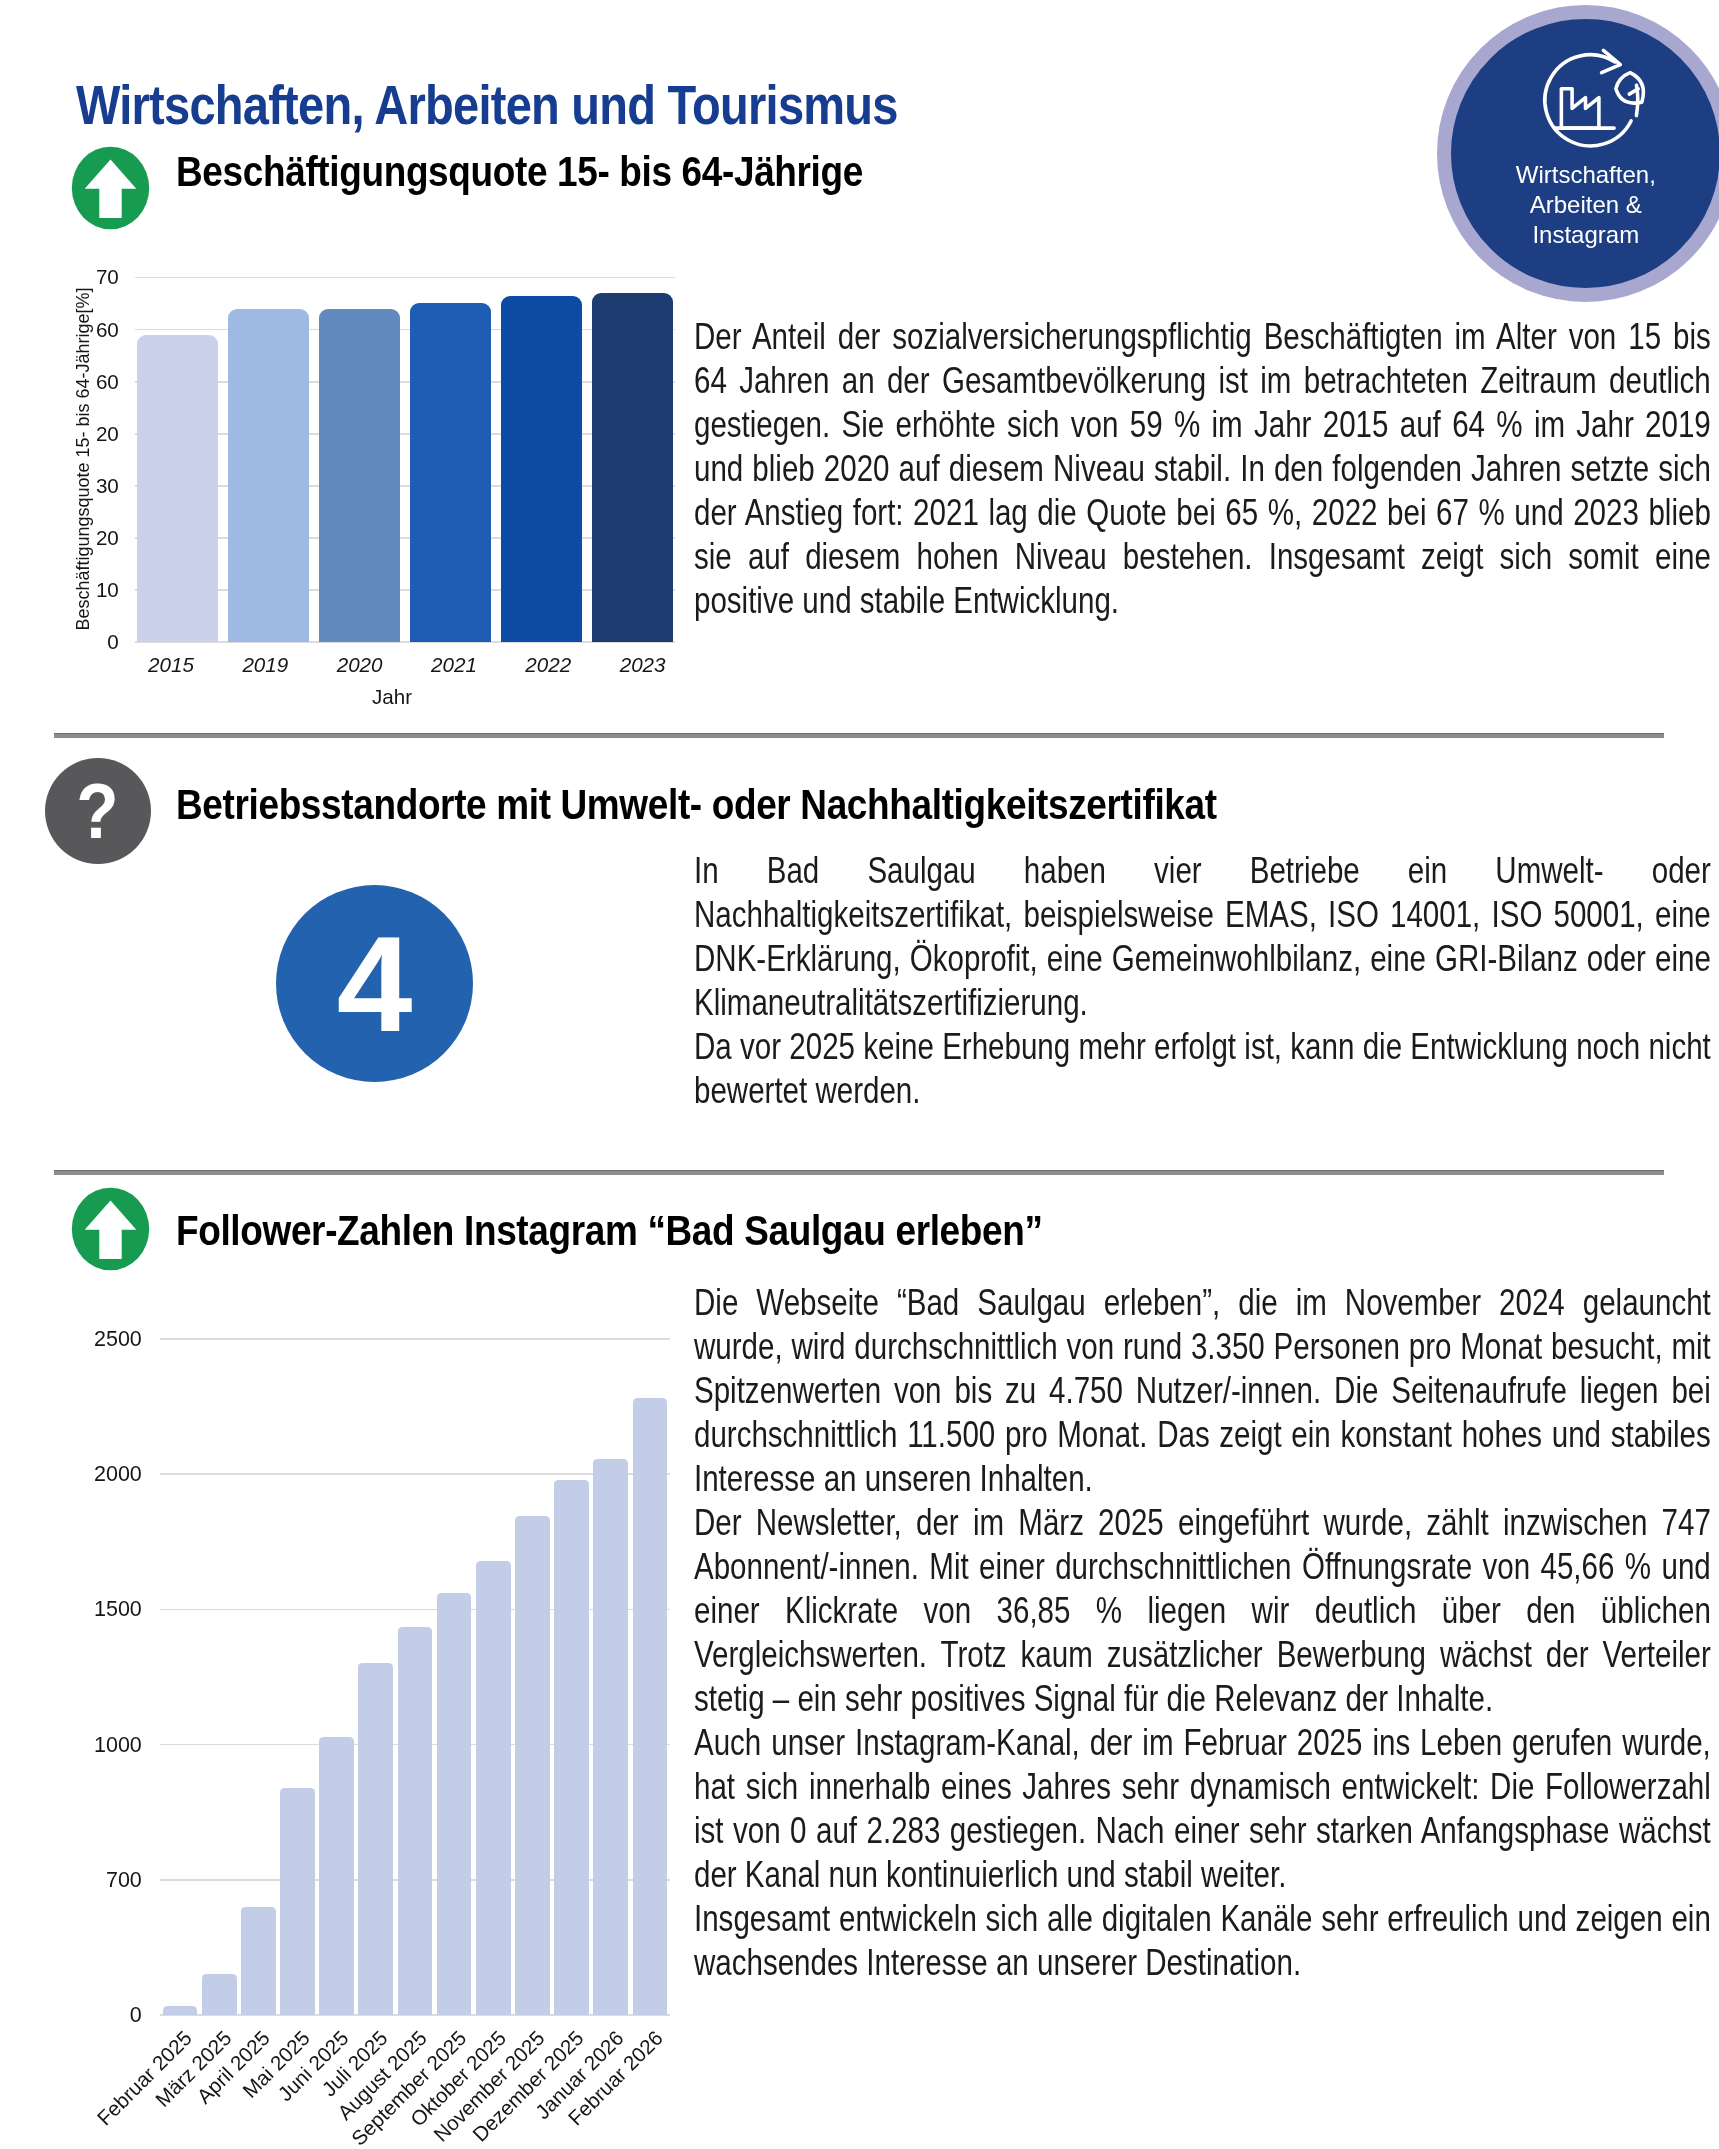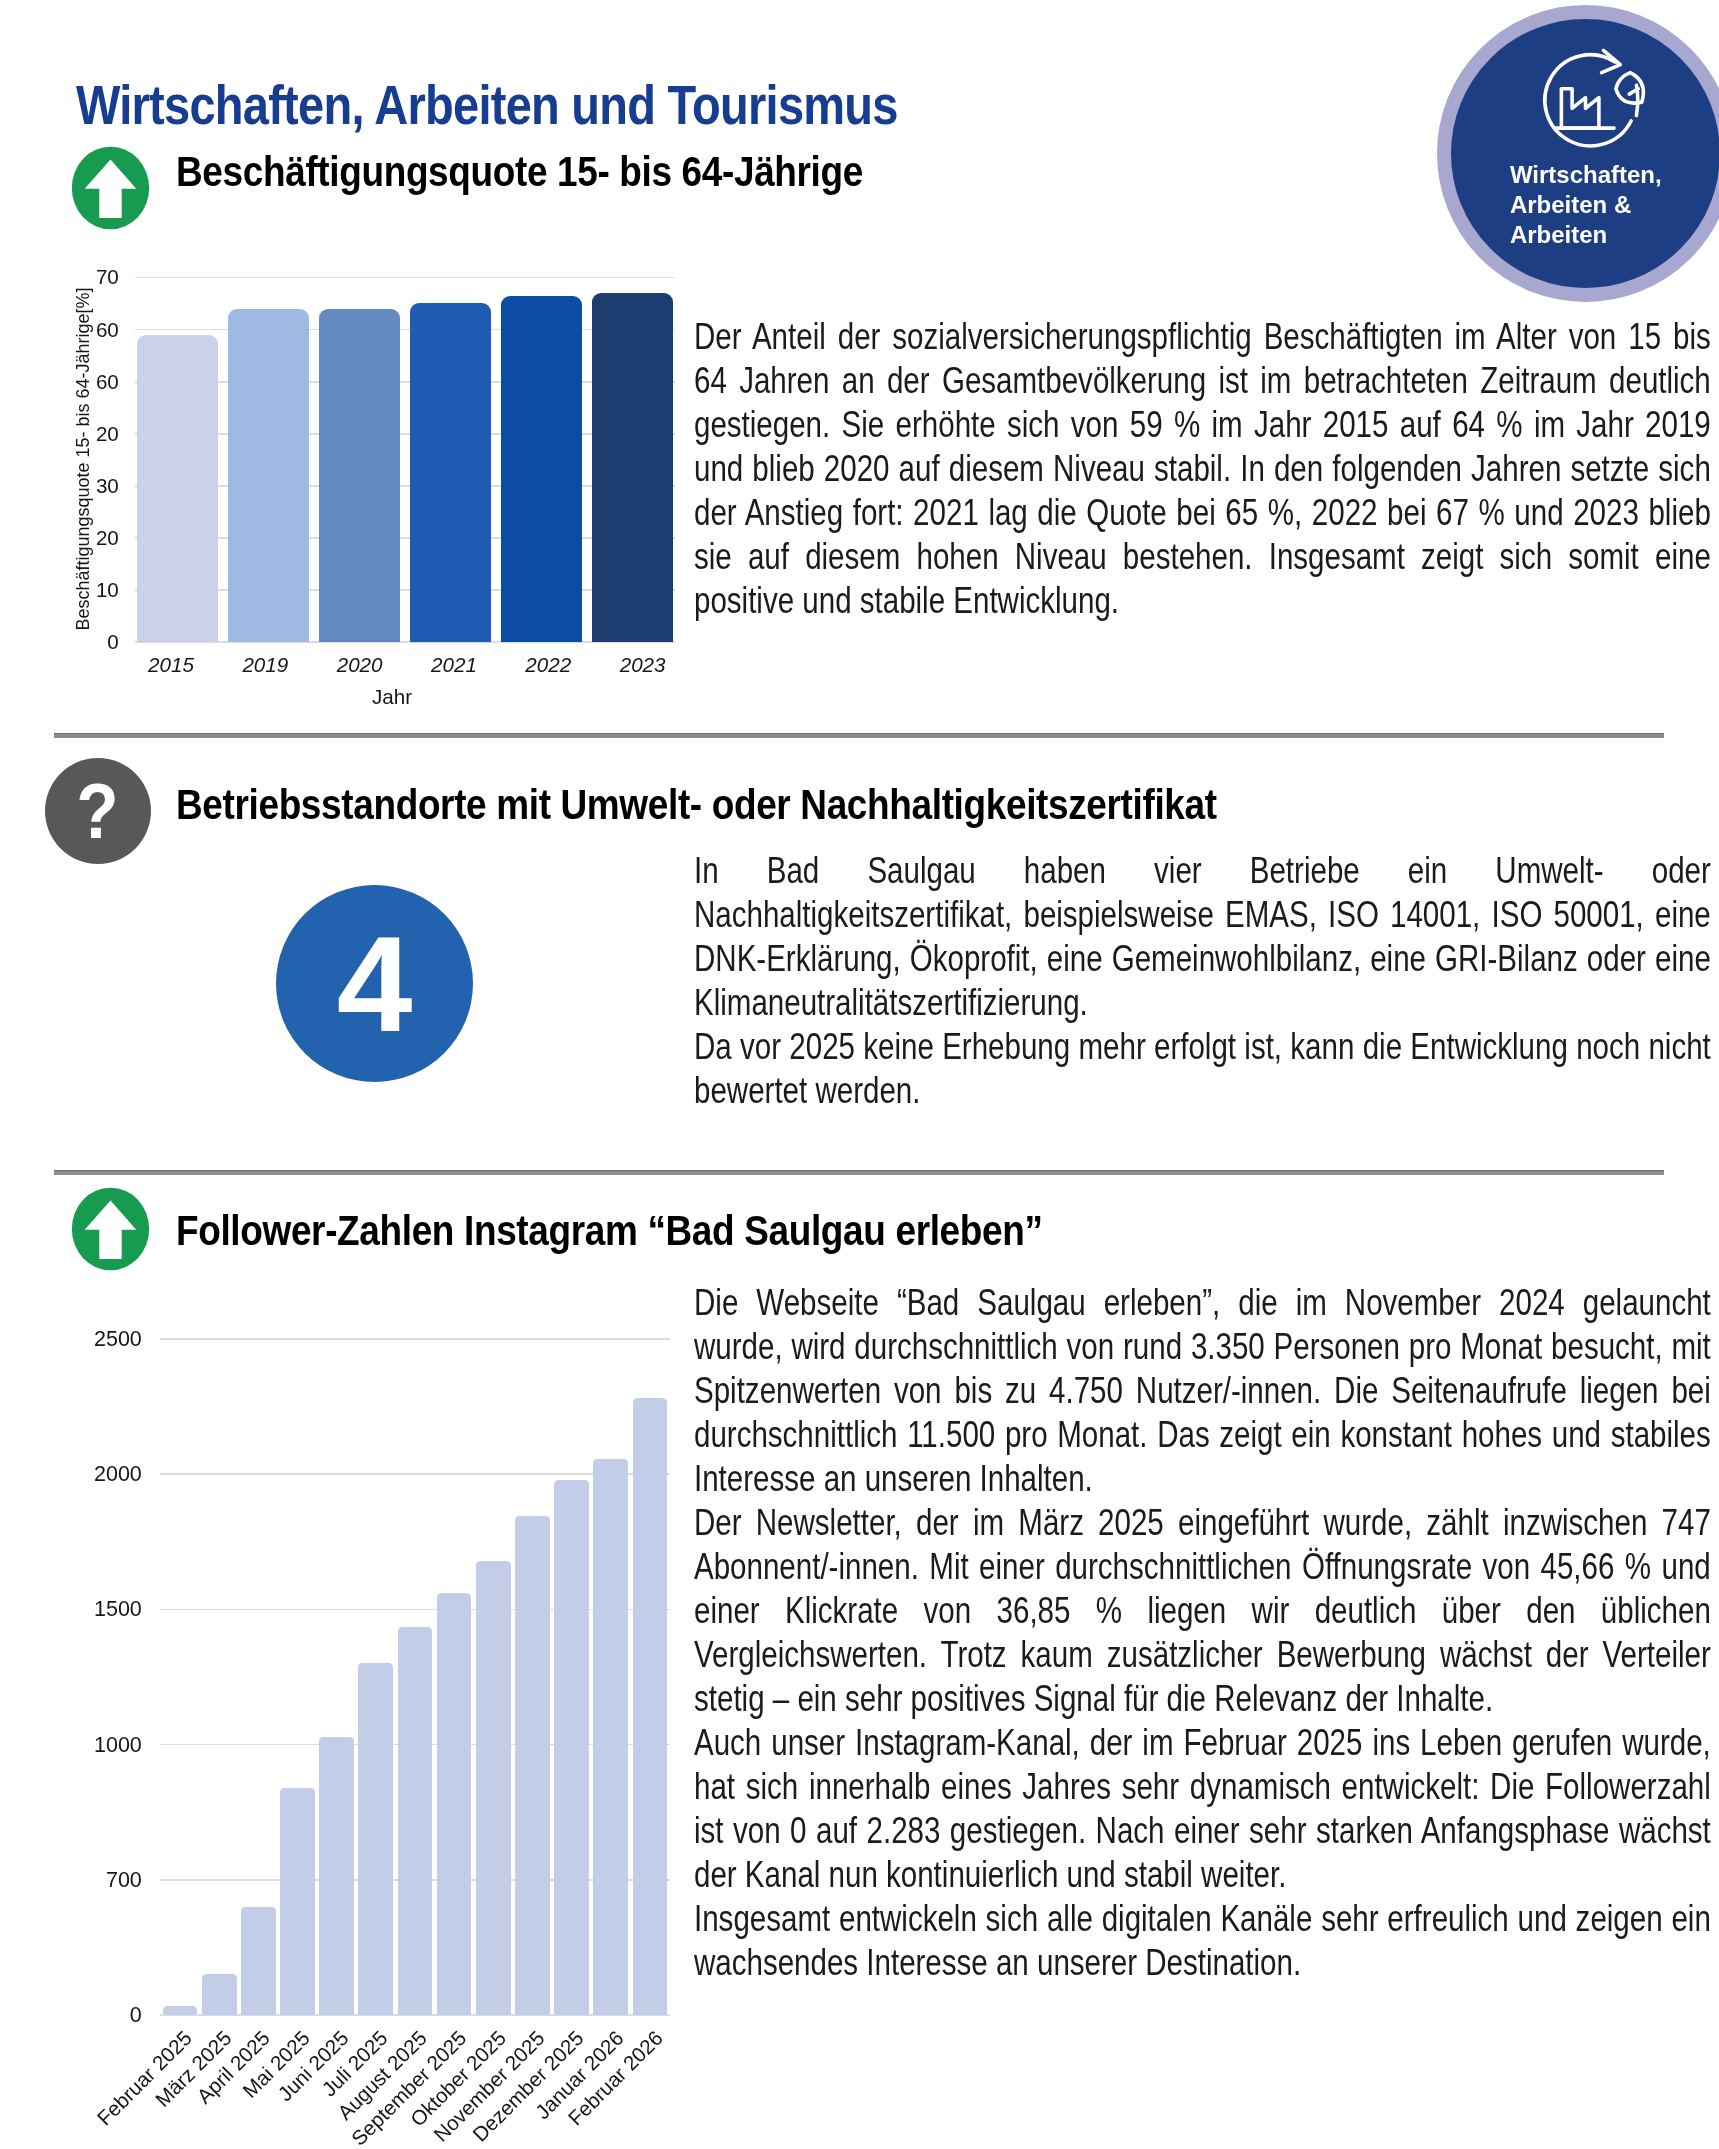--- a/index.html
+++ b/index.html
@@ -12,21 +12,21 @@
     position:absolute;left:76px;top:72px;margin:0;
     font-size:56px;font-weight:bold;color:#163d8f;white-space:nowrap;
     transform:scaleX(0.84);transform-origin:0 50%;letter-spacing:-0.9px;
   }
   .badge{
     position:absolute;top:4.5px;right:-14.3px;width:269px;height:269px;
     background:#1d3e82;border:14.3px solid #a7a7d0;border-radius:50%;
     display:flex;flex-direction:column;align-items:center;box-sizing:content-box;
   }
   .badge svg{margin-top:23px;}
-  .badge-text{margin-top:3.6px;color:#ffffff;font-size:24px;line-height:30px;font-weight:bold;}
+  .badge-text{margin-top:3.6px;text-align:center;color:#ffffff;font-size:24px;line-height:30px;}
   
   .h2{
     position:absolute;margin:0;font-size:42px;font-weight:bold;color:#000;
     white-space:nowrap;transform:scaleX(0.88);transform-origin:0 50%;letter-spacing:-0.4px;
   }
   .trend-icon{position:absolute;width:81px;height:86px;}
   .qcircle{
     position:absolute;left:45px;top:758px;width:106px;height:106px;border-radius:50%;
     background:#58585a;display:flex;align-items:center;justify-content:center;
   }
@@ -89,21 +89,21 @@
     <path d="M100 9 L119 25 L98 34"></path>
     <path d="M46 96 h66"></path>
     <path d="M53 96 V52 h12 v22 l15-12 v12 l15-12 v34 z" fill="none"></path>
     <path d="M130 34 q20 10 13 33 q-23 5 -29 -15 q3 -13 16 -18 z"></path>
     <path d="M137 82 q3 -20 0 -34"></path>
     <path d="M129 58 l10 -6"></path>
   </svg>
   <div class="badge-text">
     <div>Wirtschaften,</div>
     <div>Arbeiten &amp;</div>
-    <div>Arbeiten</div>
+    <div>Instagram</div>
   </div>
 </div>
 
 <div class="trend-icon" style="left:70px;top:145px;">
   <svg width="81" height="86" viewBox="0 0 94 100">
     <ellipse cx="47" cy="50" rx="45" ry="48" fill="#179b50"></ellipse>
     <path d="M47 17 L77 51 H60 V85 H34 V51 H17 Z" fill="#ffffff"></path>
   </svg>
 </div>
 <h2 class="h2" style="left:176px;top:148px;">Beschäftigungsquote 15- bis 64-Jährige</h2>

